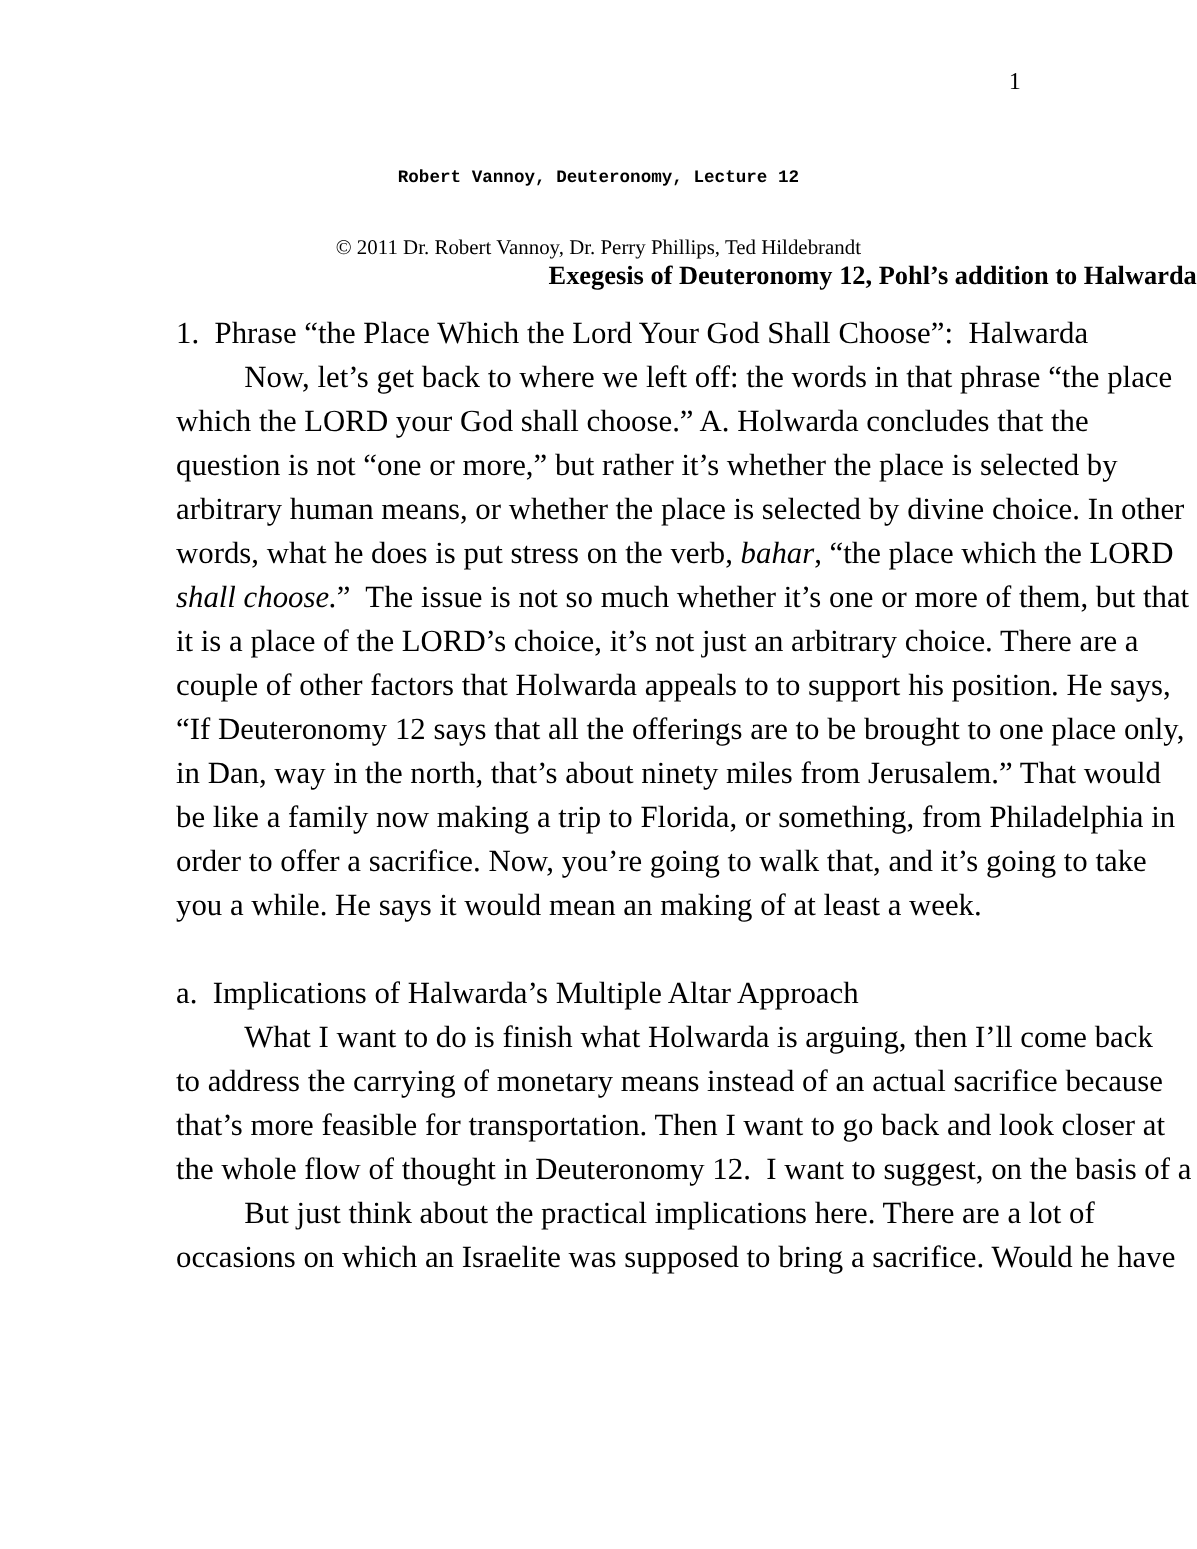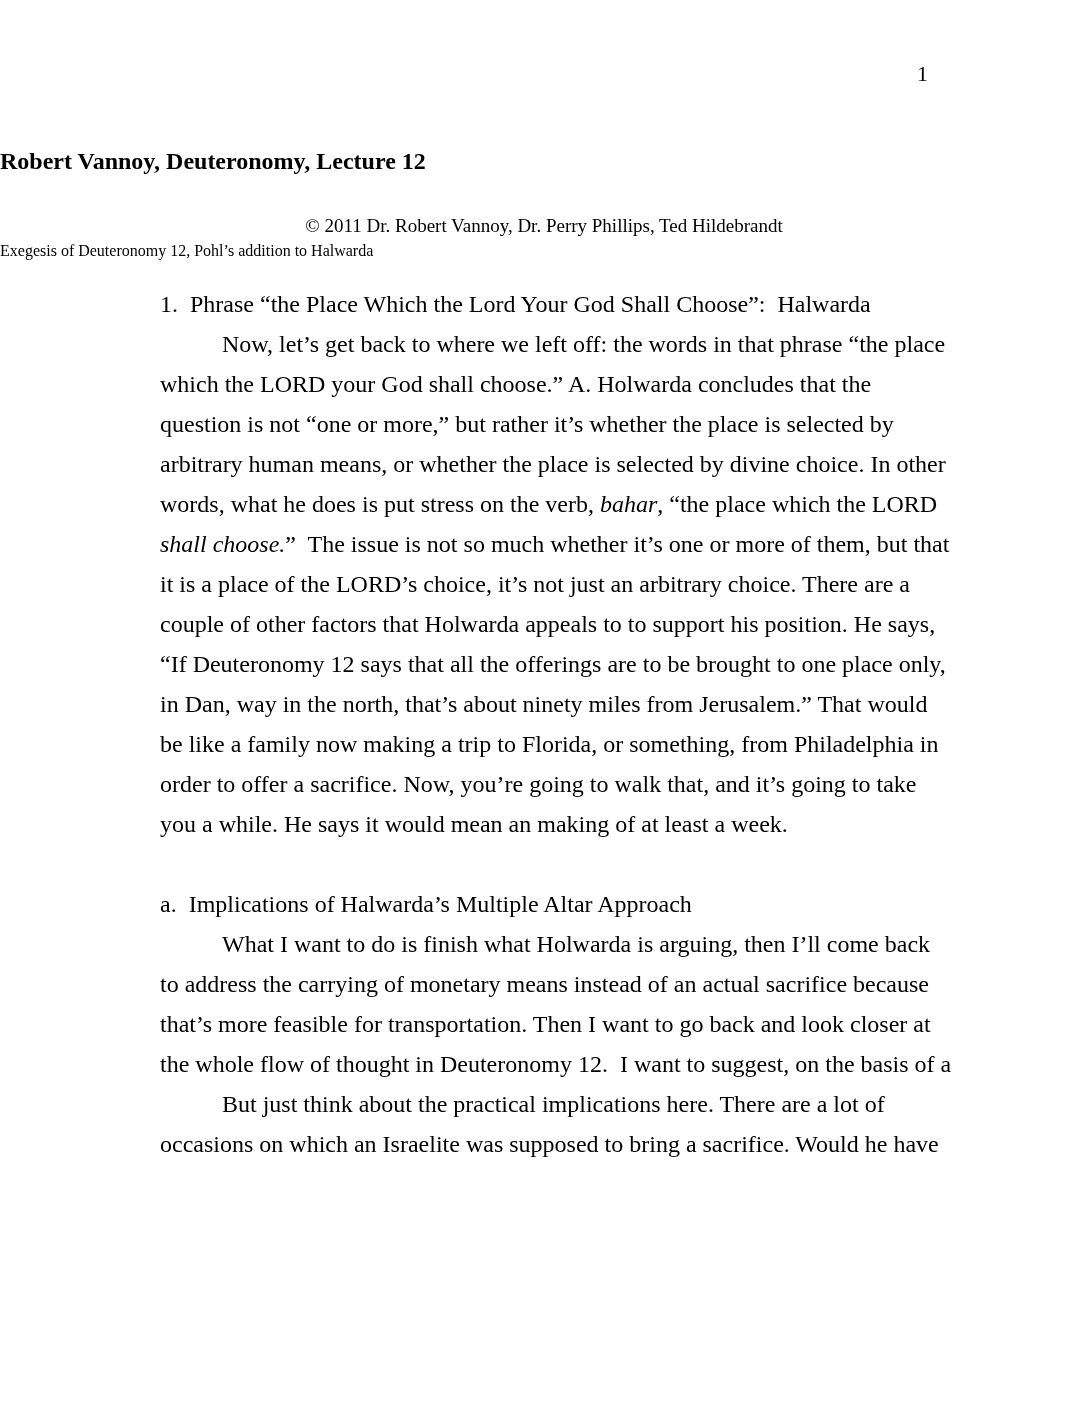--- a/index.html
+++ b/index.html
@@ -15,35 +15,36 @@
     background: #ffffff;
     overflow: hidden;
   }
   .pagenum {
     position: absolute; top: 60px; left: 0; right: 160px;
     text-align: right;
     font-size: 22px; line-height: 28px;
   }
   .title {
     position: absolute; top: 144px; left: 0; width: 100%;
-    font-size: 24px; font-weight: bold; line-height: 34px;
+    text-align: center;
+    font-size: 16px; font-weight: bold; line-height: 34px; font-family: Liberation Mono, monospace;
   }
   .copyright {
     position: absolute; top: 189px; left: 0; width: 100%;
     text-align: center;
     font-size: 19px; line-height: 28px; margin-top: 23px;
   }
   .subject {
     position: absolute; top: 234px; left: 0; width: 100%;
-    text-align: left;
-    font-size: 16px; font-weight: normal; line-height: 34px;
+    text-align: right;
+    font-size: 24px; font-weight: bold; line-height: 34px;
   }
   .docbody {
     position: absolute; top: 284px; left: 160px; width: 800px;
-    font-size: 24px;
+    font-size: 28px;
   }
   .line { line-height: 40px; white-space: pre; }
   .line.indent { padding-left: 62px; }
   .b-lead { }
   .b-sub  { margin-top: 40px; }
   .it { font-style: italic; }
 </style>
 </head>
 <body>
 

